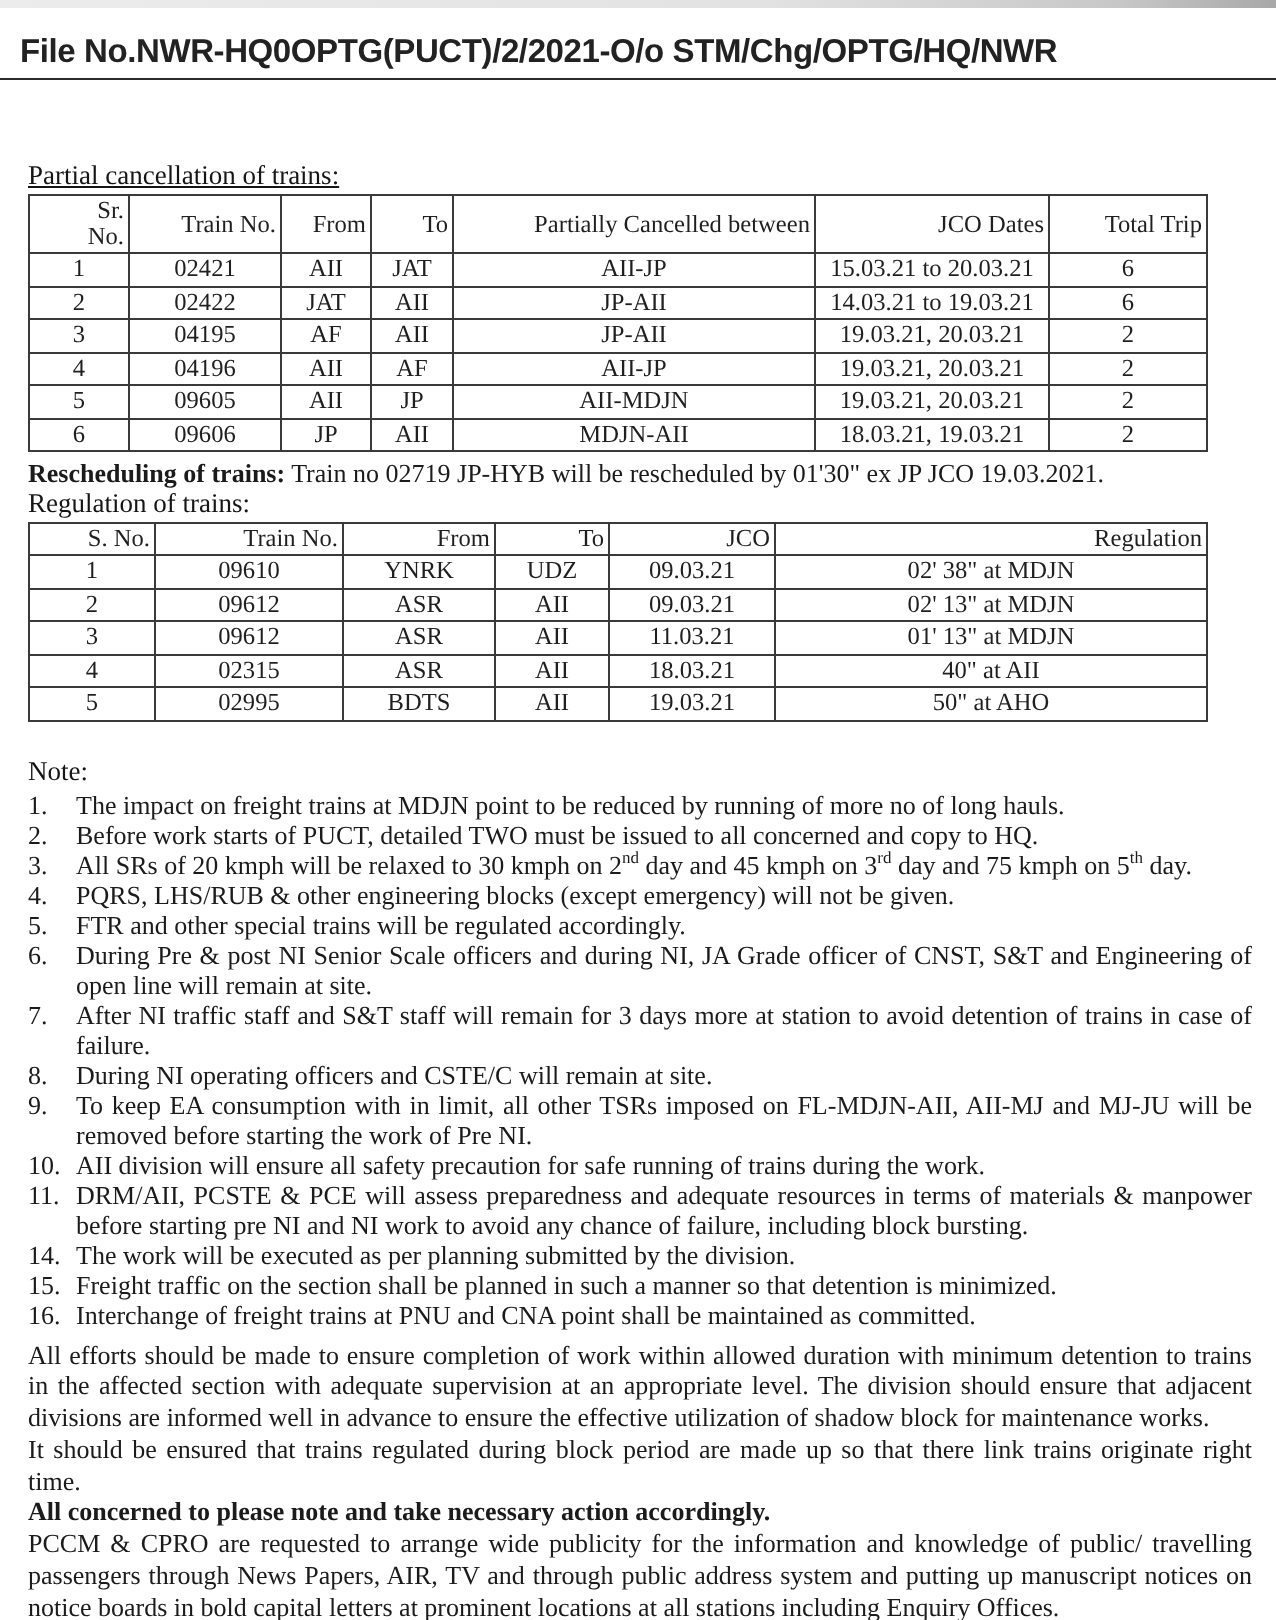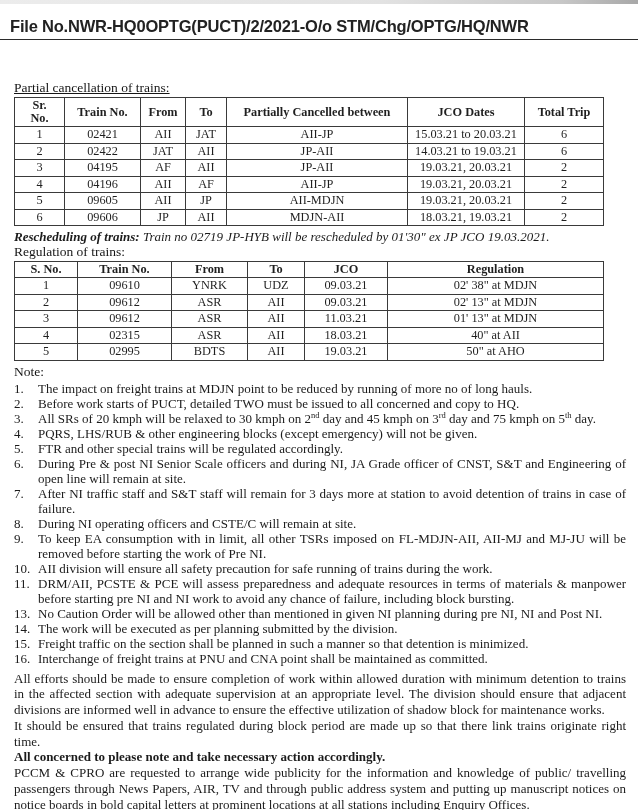--- a/index.html
+++ b/index.html
@@ -42,24 +42,24 @@
     margin-top:2px;
   }
   th,td{
     border:1px solid #3a3a3a;
     text-align:center;
     vertical-align:middle;
     padding:1px 2px;
     white-space:nowrap;
     overflow:hidden;
   }
-  th{font-weight:bold;line-height:13px;}
+  th{font-weight:normal;line-height:13px;text-align:right;}
   td{line-height:13.5px;}
   th.twoline{white-space:pre-line;}
-  .inline-line{margin-top:3px;font-size:13px;line-height:15px;font-style:italic;}
+  .inline-line{margin-top:3px;font-size:13px;line-height:15px;}
   .b{font-weight:bold;}
   .notes{margin-top:2px;}
   .note{display:flex;font-size:13px;line-height:15px;}
   .note .num{flex:0 0 24px;}
   .note .txt{flex:1;text-align:justify;}
   sup.ord{font-size:8.5px;vertical-align:super;line-height:0;}
   .closing{margin-top:5px;}
   .closing p{
     margin:0;font-size:13px;line-height:15.8px;text-align:justify;color:#1b1b1b;
   }
@@ -217,21 +217,21 @@
           <td>5</td>
           <td>02995</td>
           <td>BDTS</td>
           <td>AII</td>
           <td>19.03.21</td>
           <td>50" at AHO</td>
         </tr>
       </tbody>
     </table>
 
-    <div class="sec-heading" style="margin-top:3px">Note:</div>
+    <div class="sec-heading" style="margin-top:17px">Note:</div>
 
     <div class="notes">
       <div class="note">
           <span class="num">1.</span>
           <span class="txt">The impact on freight trains at MDJN point to be reduced by running of more no of long hauls.</span>
         </div>
       <div class="note">
           <span class="num">2.</span>
           <span class="txt">Before work starts of PUCT, detailed TWO must be issued to all concerned and copy to HQ.</span>
         </div>
@@ -263,24 +263,20 @@
           <span class="num">9.</span>
           <span class="txt">To keep EA consumption with in limit, all other TSRs imposed on FL-MDJN-AII, AII-MJ and MJ-JU will be removed before starting the work of Pre NI.</span>
         </div>
       <div class="note">
           <span class="num">10.</span>
           <span class="txt">AII division will ensure all safety precaution for safe running of trains during the work.</span>
         </div>
       <div class="note">
           <span class="num">11.</span>
           <span class="txt">DRM/AII, PCSTE &amp; PCE will assess preparedness and adequate resources in terms of materials &amp; manpower before starting pre NI and NI work to avoid any chance of failure, including block bursting.</span>
-        </div>
-      <div class="note">
-          <span class="num">13.</span>
-          <span class="txt">No Caution Order will be allowed other than mentioned in given NI planning during pre NI, NI and Post NI.</span>
         </div>
       <div class="note">
           <span class="num">14.</span>
           <span class="txt">The work will be executed as per planning submitted by the division.</span>
         </div>
       <div class="note">
           <span class="num">15.</span>
           <span class="txt">Freight traffic on the section shall be planned in such a manner so that detention is minimized.</span>
         </div>
       <div class="note">

